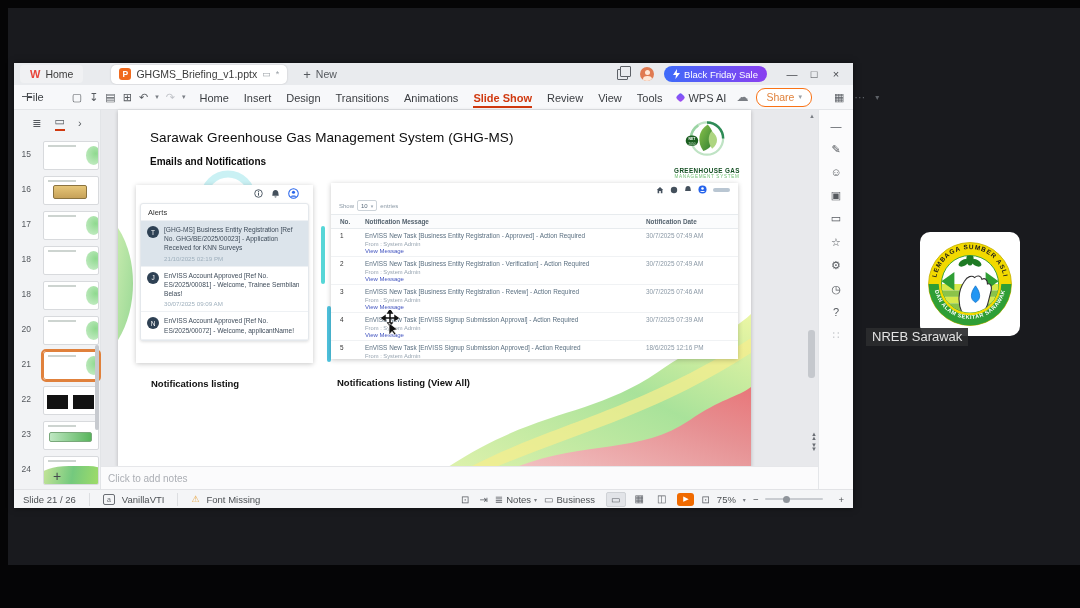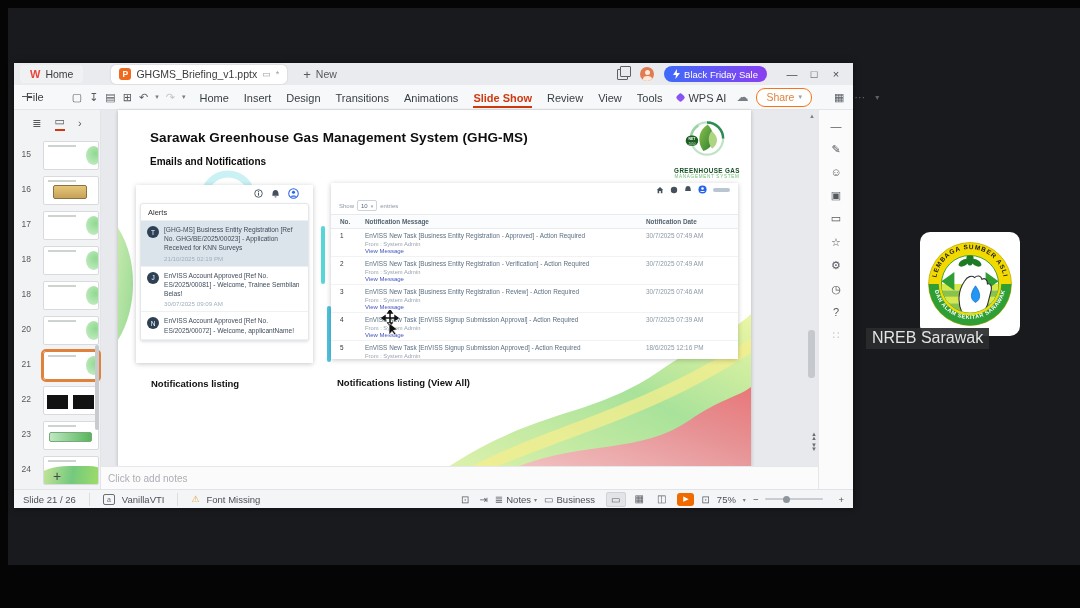--- a/index.html
+++ b/index.html
@@ -83,21 +83,21 @@
   .v-wave::after{left:-4px;top:9px;width:64px;height:22px;border-radius:45% 25% 0 0;
                  background:linear-gradient(100deg,#cde79b,#74c97e,#a8e063);}
   .tcard.selected{outline:2px solid #e0813c;border-color:#e0813c;border-radius:3px;}
   .pscroll{position:absolute;right:1px;top:235px;width:4px;height:85px;border-radius:2px;background:#c7cacf;}
   .addbtn{position:absolute;left:0;right:0;bottom:5px;text-align:center;font-size:14px;color:#45484d;}
 
   
   .maincol{flex:1;position:relative;background:#e8e9ec;min-width:0;}
   .slide{position:absolute;left:17px;top:0;width:633px;height:357px;background:#fff;box-shadow:0 1px 4px rgba(0,0,0,.22);}
   .deco{position:absolute;left:0;top:0;pointer-events:none;}
-  .s-title{position:absolute;left:32px;top:20px;font-size:13.5px;font-weight:bold;color:#0d0d0d;letter-spacing:.1px;}
+  .s-title{position:absolute;left:32px;top:20px;font-size:13.5px;font-weight:normal;color:#0d0d0d;letter-spacing:.1px;}
   .s-subtitle{position:absolute;left:32px;top:46px;font-size:10px;font-weight:bold;color:#0d0d0d;}
   .s-logo{position:absolute;left:553px;top:8px;width:72px;text-align:center;}
   .s-logo-n1{font-size:6.3px;font-weight:bold;color:#134f22;letter-spacing:.4px;margin-top:1px;}
   .s-logo-n2{font-size:4.6px;color:#6fbf73;letter-spacing:.7px;}
   .caption{position:absolute;font-size:9.5px;font-weight:bold;color:#111;}
 
   
   .lcard{position:absolute;left:18px;top:75px;width:177px;height:178px;background:#fff;
          box-shadow:0 1px 5px rgba(0,0,0,.22);font-size:7px;}
   .lcard-top{height:17px;display:flex;align-items:center;justify-content:flex-end;gap:8px;padding-right:14px;}
@@ -161,21 +161,21 @@
   .viewbtn.active{background:#e2e4e8;border:1px solid #cfd2d6;}
   .playbtn{width:17px;height:13px;border-radius:3px;background:#f06a00;color:#fff;font-size:7px;
            display:flex;align-items:center;justify-content:center;}
   .zoomtrack{width:58px;height:2px;background:#c9ccd1;border-radius:1px;position:relative;}
   .zoomdot{position:absolute;left:30%;top:-2.5px;width:7px;height:7px;border-radius:50%;background:#8f949b;}
 
   
   #tile{position:absolute;left:866px;top:215px;width:208px;height:130px;}
   .nreb-card{position:absolute;left:54px;top:17px;width:100px;height:104px;background:#fff;border-radius:10px;
              display:flex;align-items:center;justify-content:center;}
-  .pname{position:absolute;left:0;top:113px;background:rgba(42,43,46,.92);color:#e3e3e3;font-size:16px;
+  .pname{position:absolute;left:0;top:113px;background:rgba(42,43,46,.92);color:#e3e3e3;font-size:13px;
          padding:1px 6px 2px;}
 </style>
 </head>
 <body>
 
 <div id="stage">
   <div class="bgpanel"></div>
 
   <div id="app">
 

